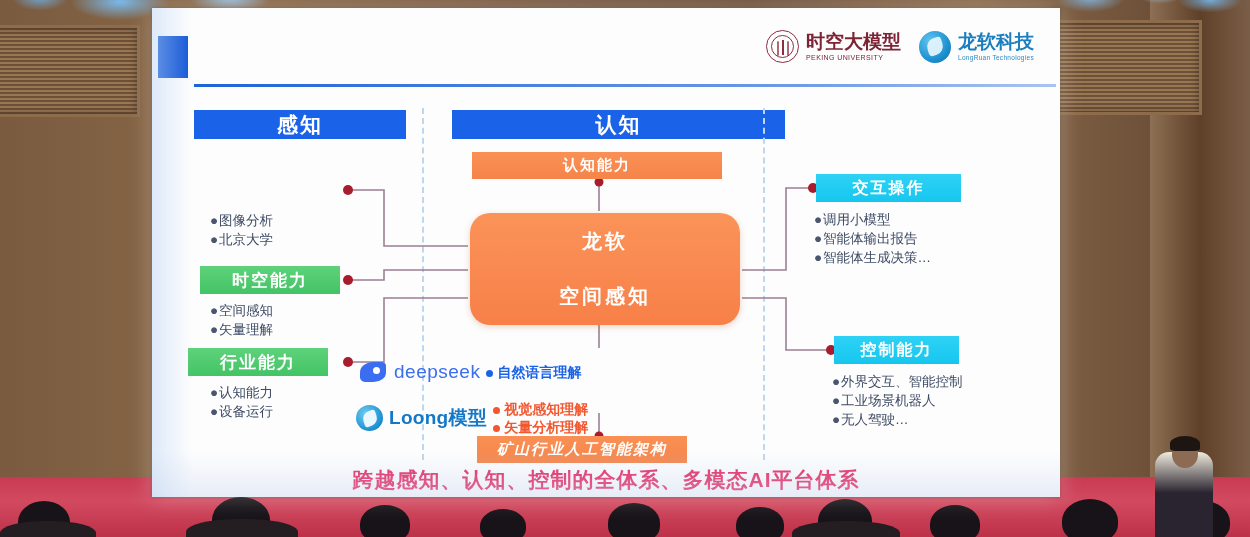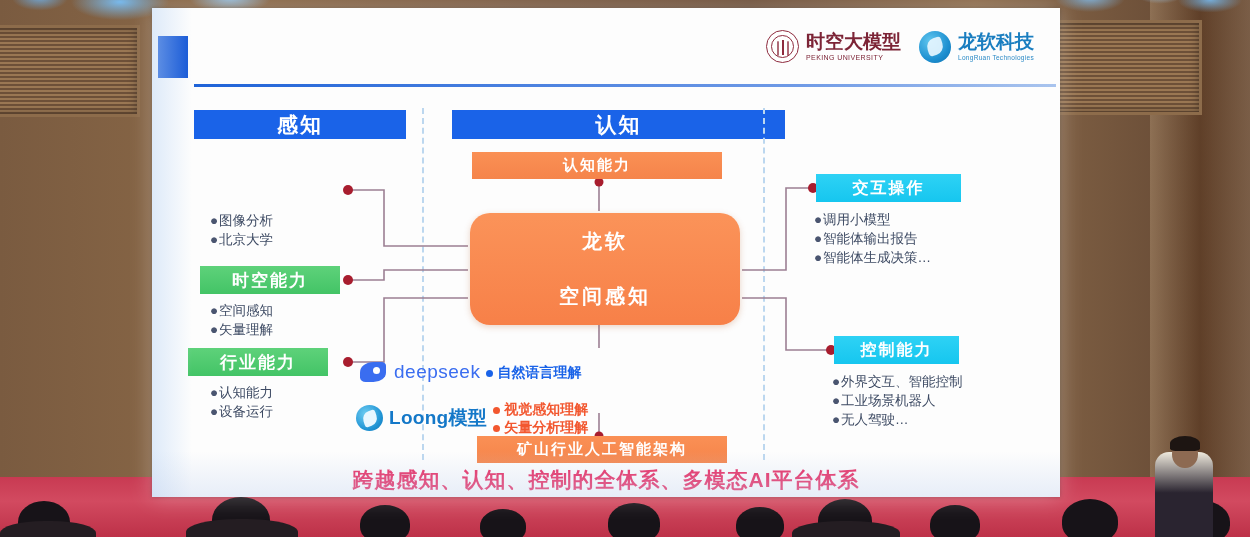--- a/index.html
+++ b/index.html
@@ -164,21 +164,21 @@
   .chip.green { background:linear-gradient(180deg,#5ed27a,#43c466); font-size:17px; }
   .chip.cyan  { background:linear-gradient(180deg,#2ed2f5,#16c6ef); font-size:16px; }
   .chip.orange{ background:linear-gradient(180deg,#fa9055,#f5844a); font-size:15px; }
 
   #cap0 { left:48px;  top:168px; width:140px; height:28px; }
   #cap1 { left:48px;  top:258px; width:140px; height:28px; }
   #cap2 { left:36px;  top:340px; width:140px; height:28px; }
   #cog  { left:320px; top:144px; width:250px; height:27px; }
   #act0 { left:664px; top:166px; width:145px; height:28px; }
   #act1 { left:682px; top:328px; width:125px; height:28px; }
-  #arch { left:325px; top:428px; width:250px; height:27px; }
+  #arch { left:325px; top:428px; width:210px; height:27px;font-style:italic; }
 
   .bullets { position:absolute; font-size:13.5px; color:#3d4a63; line-height:1.42; }
   .bullets div { white-space:nowrap; }
   .bullets .dot { display:inline-block; width:9px; color:#4a5570; }
   #bl0 { left:58px; top:203px; }
   #bl1 { left:58px; top:293px; }
   #bl2 { left:58px; top:375px; }
   #bm  { left:470px; top:355px; }
   #br0 { left:662px; top:202px; }
   #br1 { left:680px; top:364px; }

